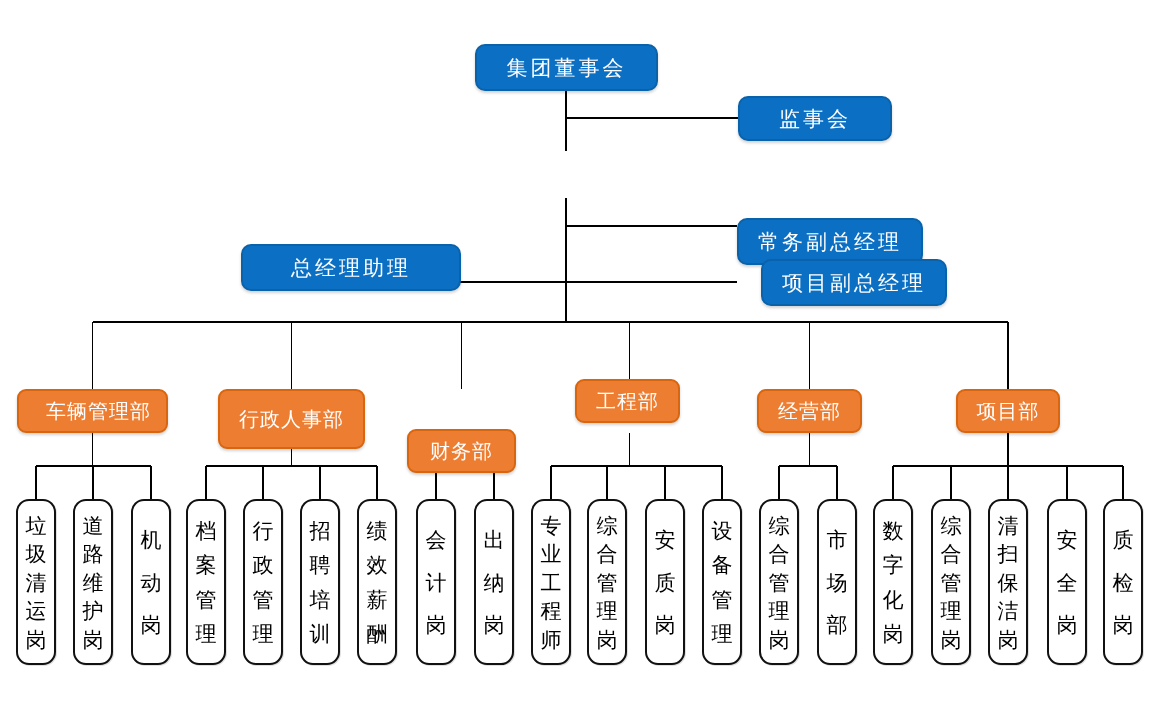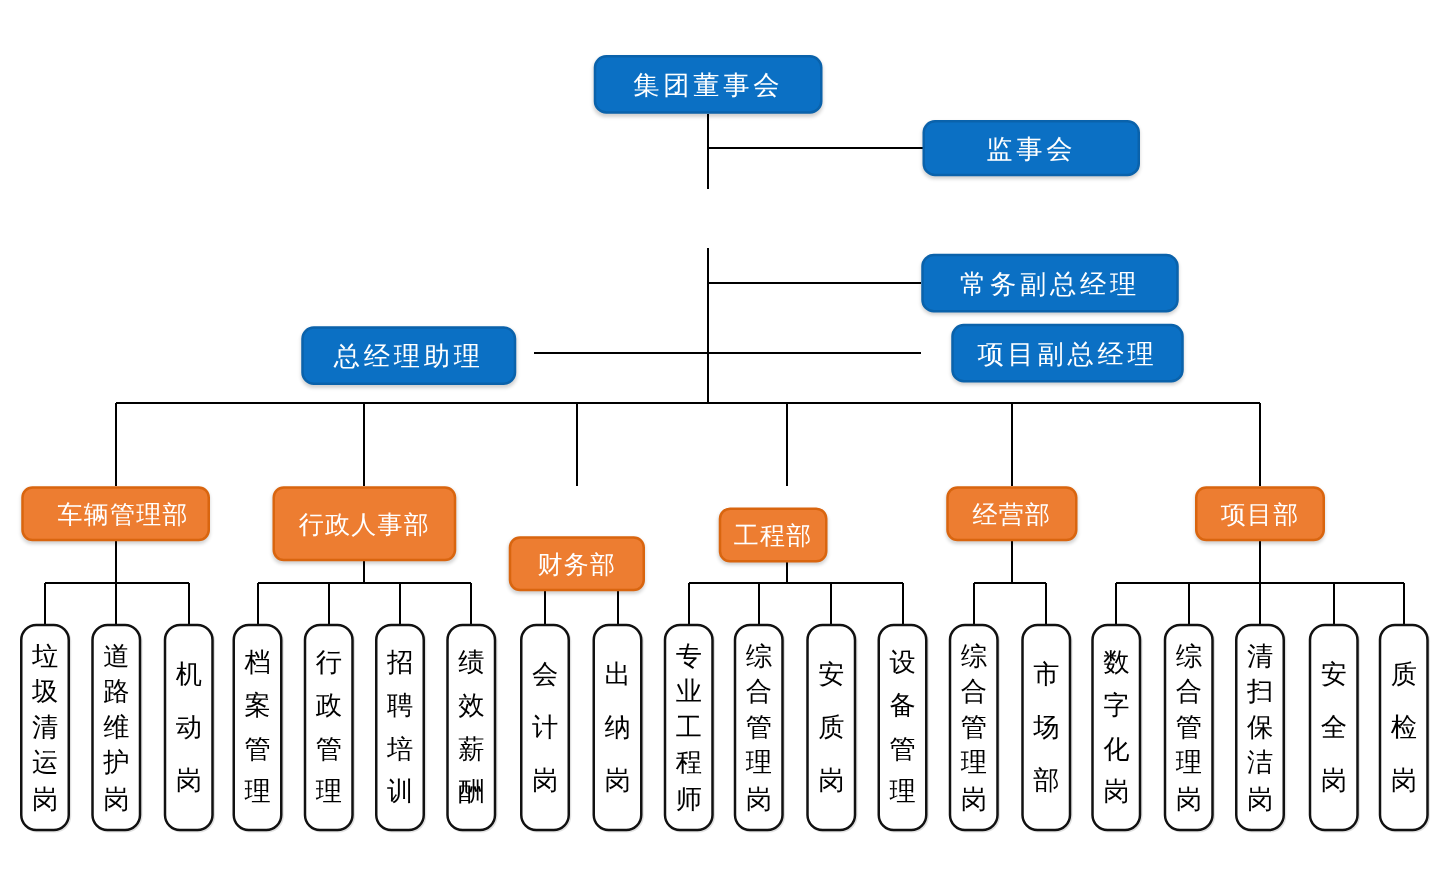--- a/index.html
+++ b/index.html
@@ -120,36 +120,36 @@
     <line x1="837" y1="466" x2="837" y2="499"></line>
     <line x1="893" y1="466" x2="893" y2="499"></line>
     <line x1="951" y1="466" x2="951" y2="499"></line>
     <line x1="1008" y1="466" x2="1008" y2="499"></line>
     <line x1="1067" y1="466" x2="1067" y2="499"></line>
     <line x1="1123" y1="466" x2="1123" y2="499"></line>
   </svg>
 
   <div class="node exec" style="left:475px; top:44px; width:183px; height:47px;">集团董事会</div>
 
-  <div class="node exec" style="left:738px; top:96px; width:174px; height:45px;">监事会</div>
-
-
-  <div class="node exec" style="left:737px; top:203px; width:206px; height:47px;">常务副总经理</div>
-
-  <div class="node exec" style="left:241px; top:261px; width:172px; height:47px;font-family:Liberation Mono, monospace;">总经理助理</div>
+  <div class="node exec" style="left:738px; top:96px; width:154px; height:45px;">监事会</div>
+
+
+  <div class="node exec" style="left:737px; top:218px; width:186px; height:47px;">常务副总经理</div>
+
+  <div class="node exec" style="left:241px; top:244px; width:220px; height:47px;font-family:Liberation Mono, monospace;">总经理助理</div>
 
   <div class="node exec" style="left:737px; top:259px; width:186px; height:47px;margin-left:24px;">项目副总经理</div>
 
   <div class="node dept" style="left:17px; top:389px; width:151px; height:44px;padding-left:12px;">车辆管理部</div>
 
   <div class="node dept" style="left:218px; top:389px; width:147px; height:60px;">行政人事部</div>
 
   <div class="node dept" style="left:407px; top:389px; width:109px; height:44px;margin-top:40px;">财务部</div>
 
-  <div class="node dept" style="left:575px; top:406px; width:87px; height:44px;">工程部</div>
+  <div class="node dept" style="left:575px; top:379px; width:105px; height:44px;">工程部</div>
 
   <div class="node dept" style="left:956px; top:389px; width:104px; height:44px;">项目部</div>
 
   <div class="node dept" style="left:757px; top:389px; width:105px; height:44px;">经营部</div>
 
   <div class="node pos" style="left:16px; top:499px; width:40px; height:166px;">
       <span>垃</span>
       <span>圾</span>
       <span>清</span>
       <span>运</span>

